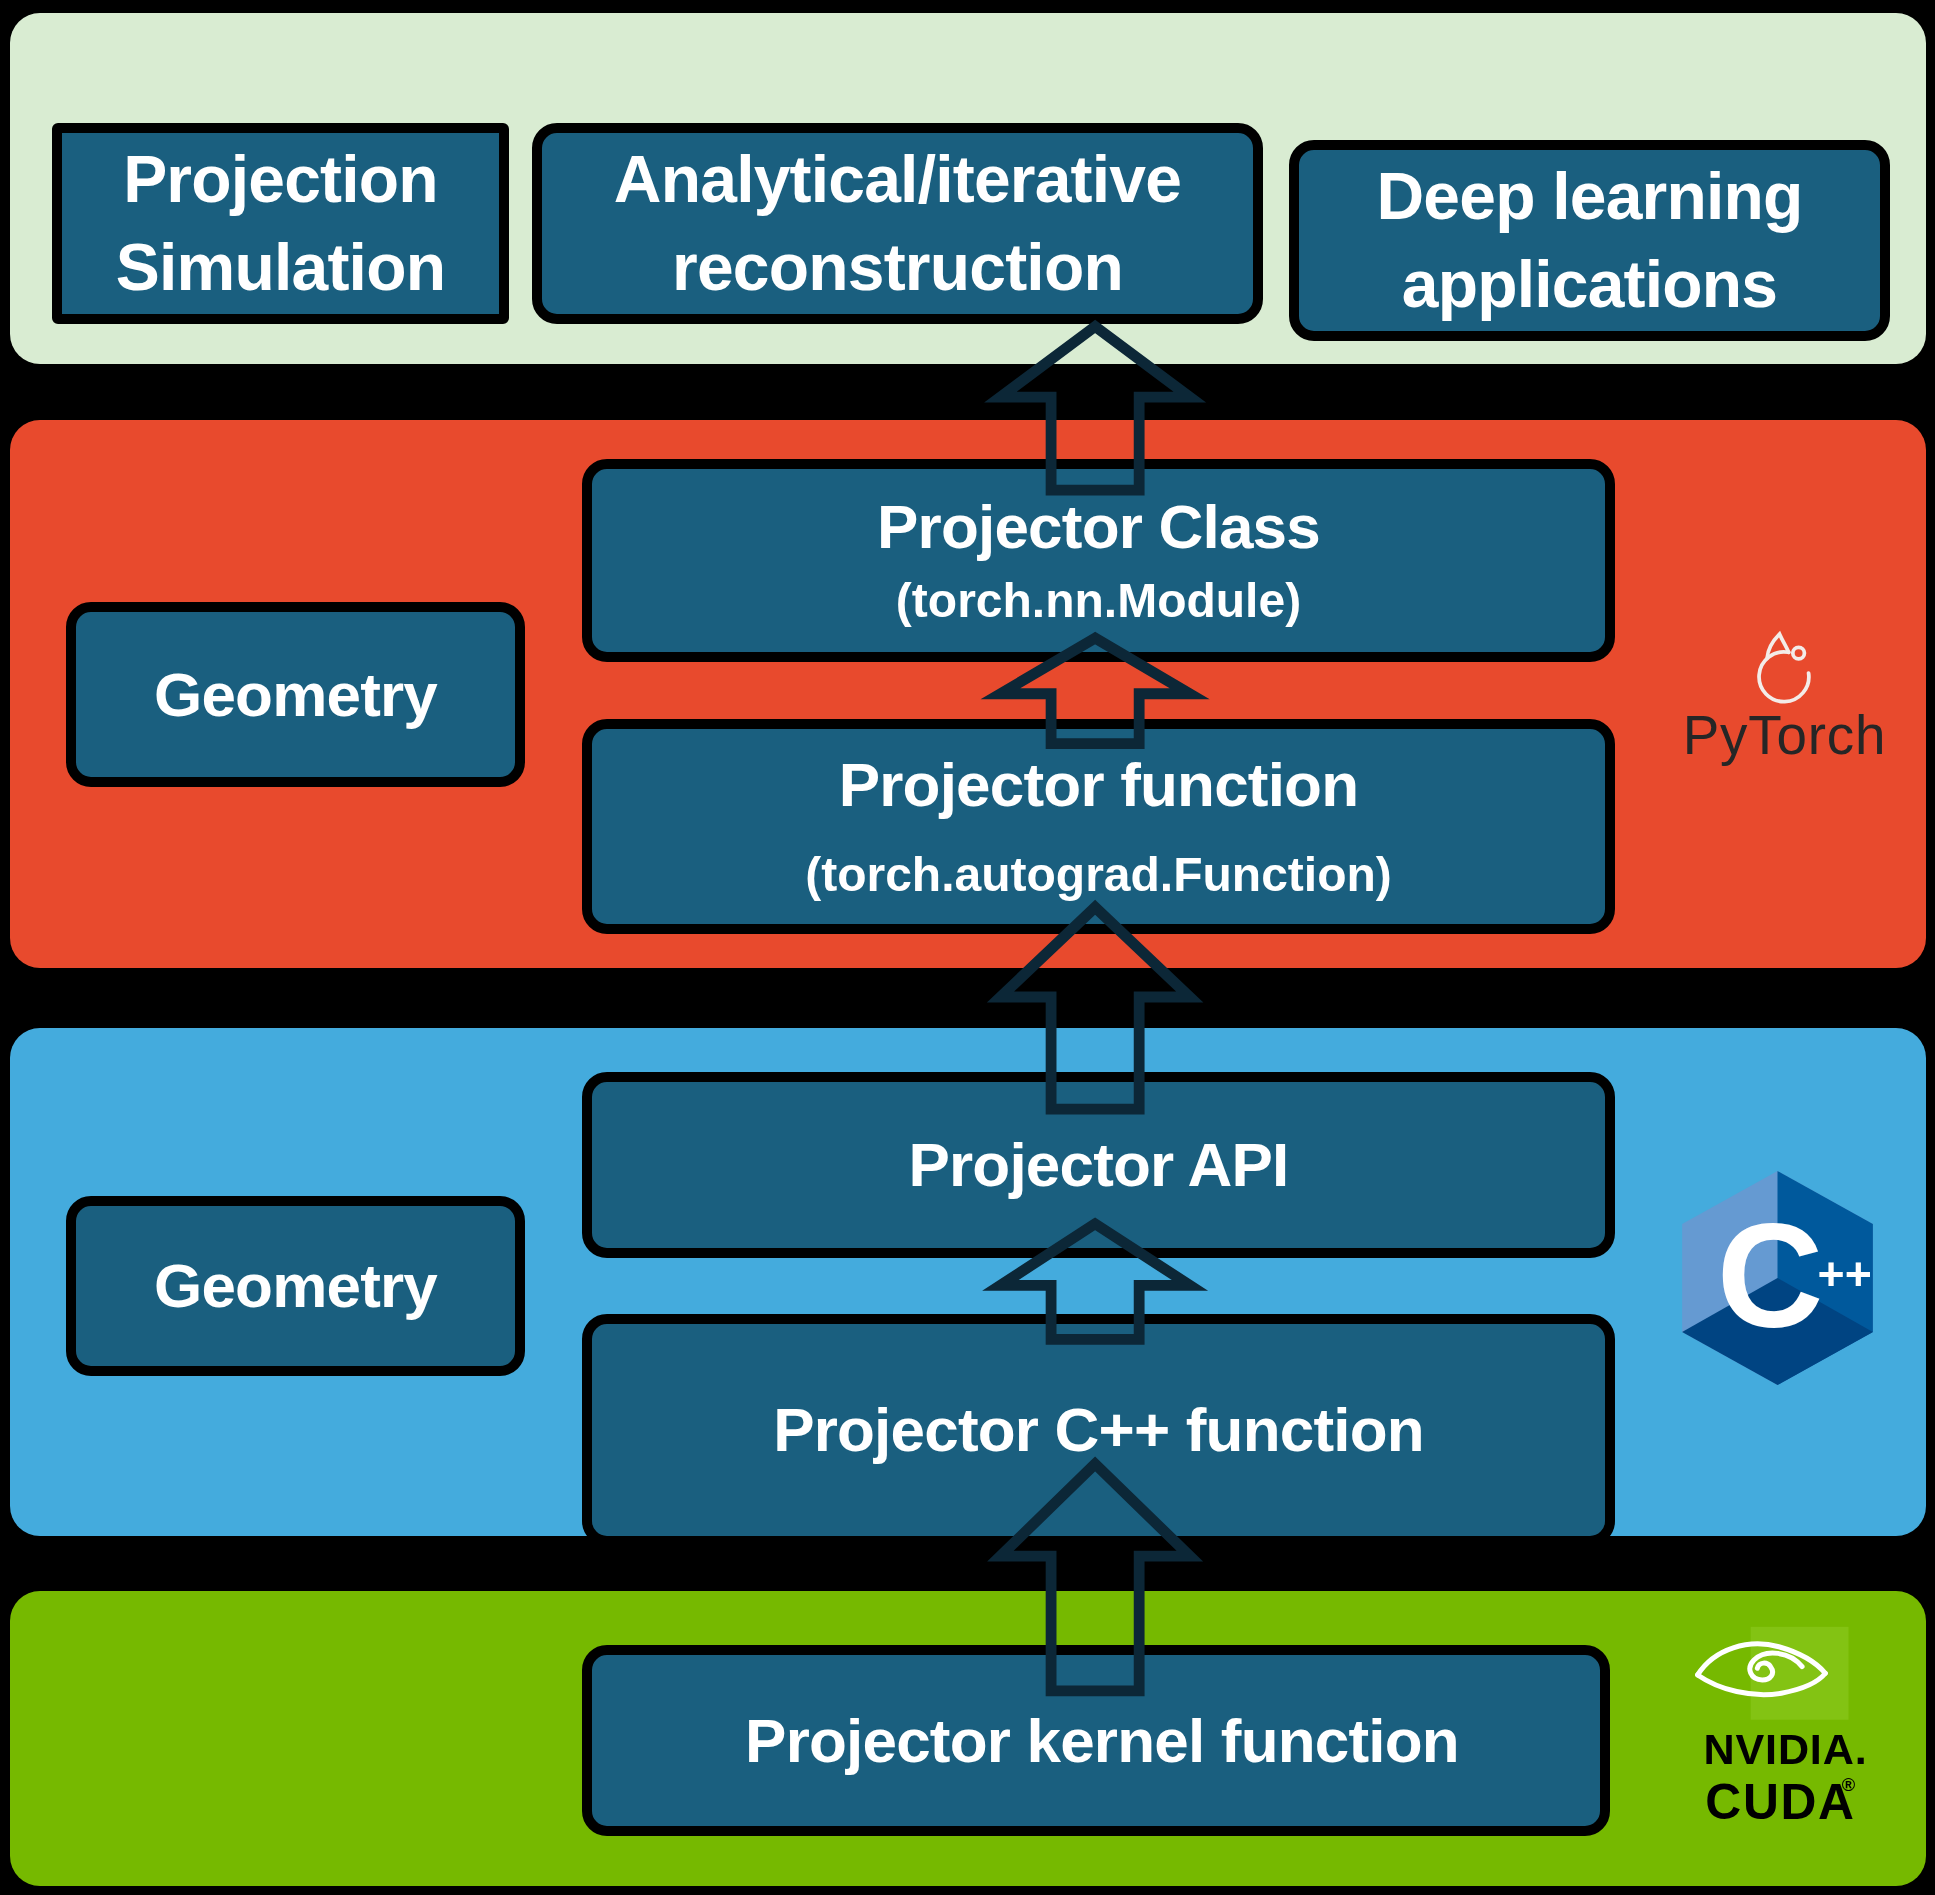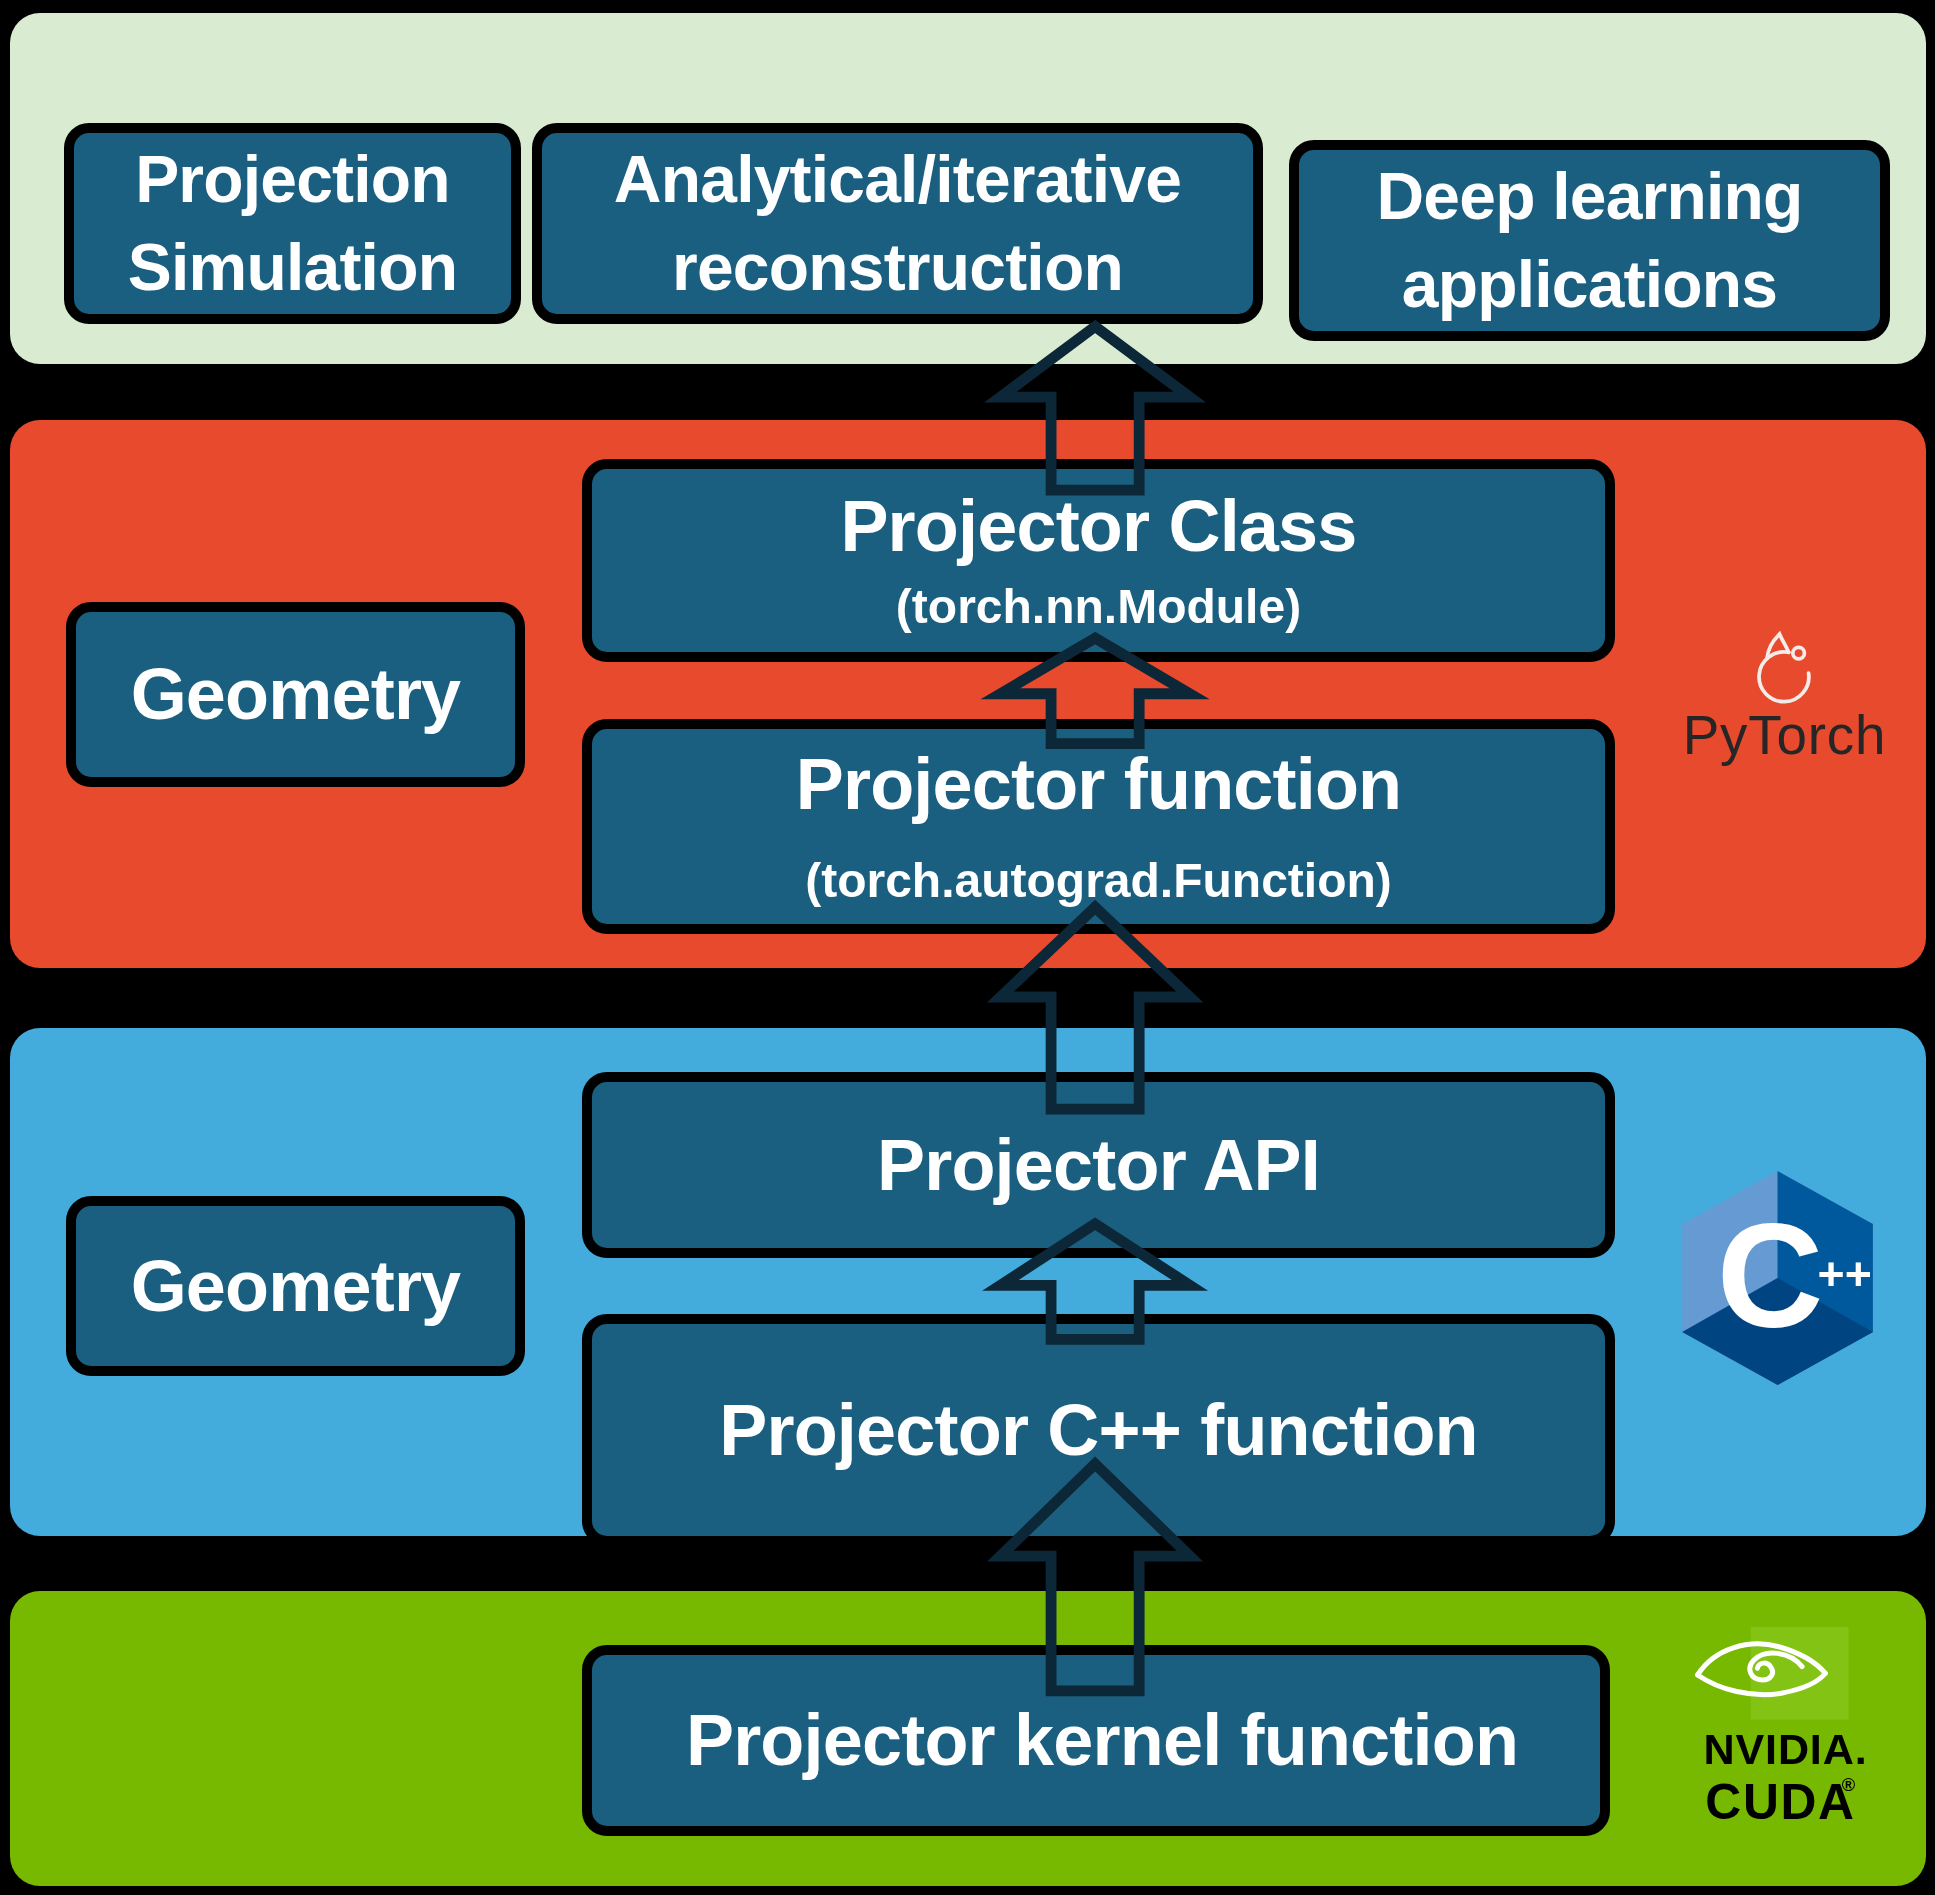--- a/index.html
+++ b/index.html
@@ -17,26 +17,26 @@
 
   .node {
     position:absolute; box-sizing:border-box;
     background:var(--c-box_fill,#1a5f7f);
     border:10px solid var(--c-box_border,#000);
     border-radius:25px;
     color:var(--c-text,#fff);
     display:flex; flex-direction:column; align-items:center; justify-content:center;
     text-align:center; font-weight:bold; letter-spacing:-0.8px;
   }
-  .node .title    { font-size:72px; line-height:1.18; }
+  .node .title    { font-size:62px; line-height:1.18; }
   .node .title2   { font-size:66px; line-height:1.32; }
   .node .subtitle { font-size:48px; font-weight:700; line-height:1.25; margin-top:8.3px; letter-spacing:0; }
 
   
-  #box-projection-simulation { left:64px;   top:123px; width:457px; height:201px; }
+  #box-projection-simulation { left:52px;   top:123px; width:457px; height:201px;border-radius:6px; }
   #box-analytical            { left:532px;  top:123px; width:731px; height:201px; }
   #box-deep-learning         { left:1289px; top:123px; width:601px; height:201px;margin-top:17px; }
 
   
   #box-geometry-pytorch  { left:66px;  top:602px; width:459px; height:185px; }
   #box-projector-class   { left:582px; top:459px; width:1033px; height:203px; }
   #box-projector-function{ left:582px; top:719px; width:1033px; height:215px;gap:16px; }
 
   
   #box-geometry-cpp        { left:66px;  top:1196px; width:459px; height:180px; }

